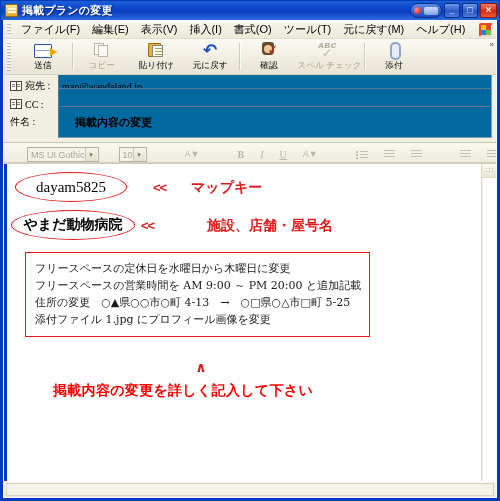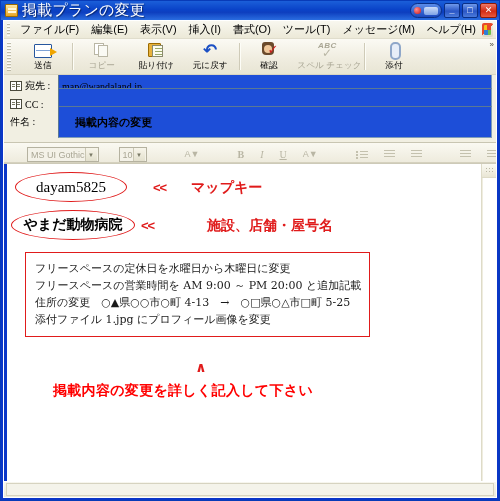--- a/index.html
+++ b/index.html
@@ -27,21 +27,21 @@
     width: 13px; height: 13px; margin-right: 4px;
     background: linear-gradient(180deg,#ffe9a8,#e8a520);
     border: 1px solid #9c6b00; border-radius: 1px;
     position: relative; flex: 0 0 13px;
   }
   .title-icon::after{
     content:""; position:absolute; left:2px; top:3px; width:8px; height:2px;
     background:#fff8dc; box-shadow:0 3px 0 #fff8dc;
   }
   .title-text {
-    color: #ffffff; font-size: 15px; font-weight: normal;
+    color: #ffffff; font-size: 11px; font-weight: bold;
     white-space: nowrap; text-shadow: 1px 1px 1px rgba(0,0,0,.45);
     letter-spacing: .2px;
   }
   .title-btns { margin-left: auto; display: flex; align-items: center; gap: 2px; }
   .pill {
     width: 32px; height: 15px; border-radius: 8px;
     background: linear-gradient(180deg,#5b8ce8,#1c48bd);
     border: 1px solid #0a2f86; display:flex; align-items:center; justify-content:center;
     position: relative;
   }
@@ -180,21 +180,21 @@
   .hlabel {
     width: 48px; flex:0 0 48px; display:flex; align-items:center; gap:3px;
     font-size:10px; color:#000; white-space:nowrap;
   }
   .bookicon {
     width:12px;height:10px;background:#fff;border:1px solid #4a4a3c;position:relative;flex:0 0 12px;
   }
   .bookicon::after{content:"";position:absolute;left:5px;top:0;bottom:0;width:1px;background:#4a4a3c;}
   .bookicon::before{content:"";position:absolute;left:1px;top:2px;width:3px;height:1px;background:#7a7a66;box-shadow:0 2px 0 #7a7a66, 5px 0 0 #7a7a66, 5px 2px 0 #7a7a66;}
   .hfield {
-    flex:1 1 auto; height:32px; background:#1d4ed8;
+    flex:1 1 auto; height:32px; background:#0369a1;
     border:1px solid #7f9db9; border-top-color:#5a7894; border-left-color:#5a7894;
     display:flex; align-items:center; padding:0 3px;
     font-size:10px; color:#000;
   }
   .hfield.subject { font-weight:bold; font-size:11px; padding-left:16px; }
   .hfield .addr { font-size:10px; }
 
   
   .fmtbar {
     flex: 0 0 20px; height:20px;
@@ -328,21 +328,21 @@
   <div class="client">
 
     <div class="menubar">
       <div class="gripper"></div>
       <div class="menu-item">ファイル(F)</div>
       <div class="menu-item">編集(E)</div>
       <div class="menu-item">表示(V)</div>
       <div class="menu-item">挿入(I)</div>
       <div class="menu-item">書式(O)</div>
       <div class="menu-item">ツール(T)</div>
-      <div class="menu-item">メッセージ(M)</div>
+      <div class="menu-item">元に戻す(M)</div>
       <div class="menu-item">ヘルプ(H)</div>
       <div class="menu-logo"></div>
     </div>
 
     <div class="toolbar">
       <div class="tb-grip"></div>
 
       <div class="tbtn">
         <span class="ico">
             <i class="ic-send"></i>

